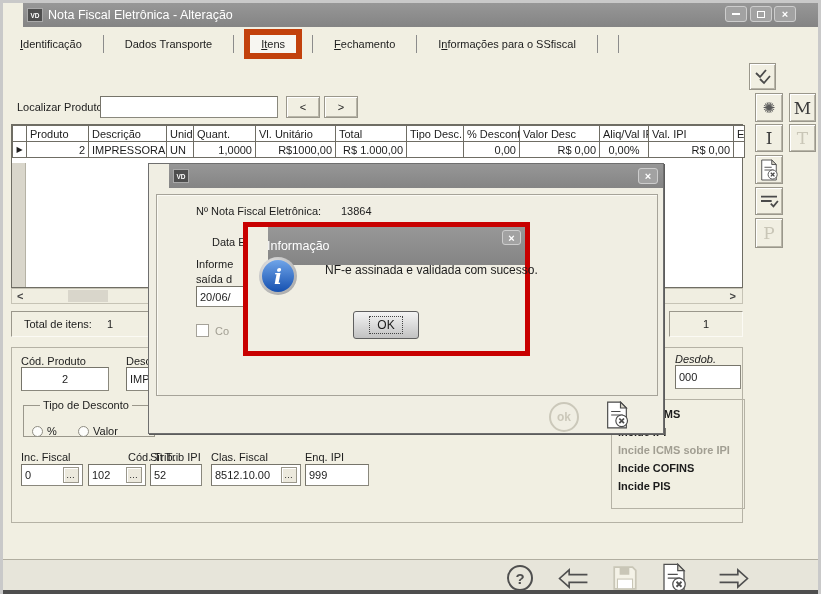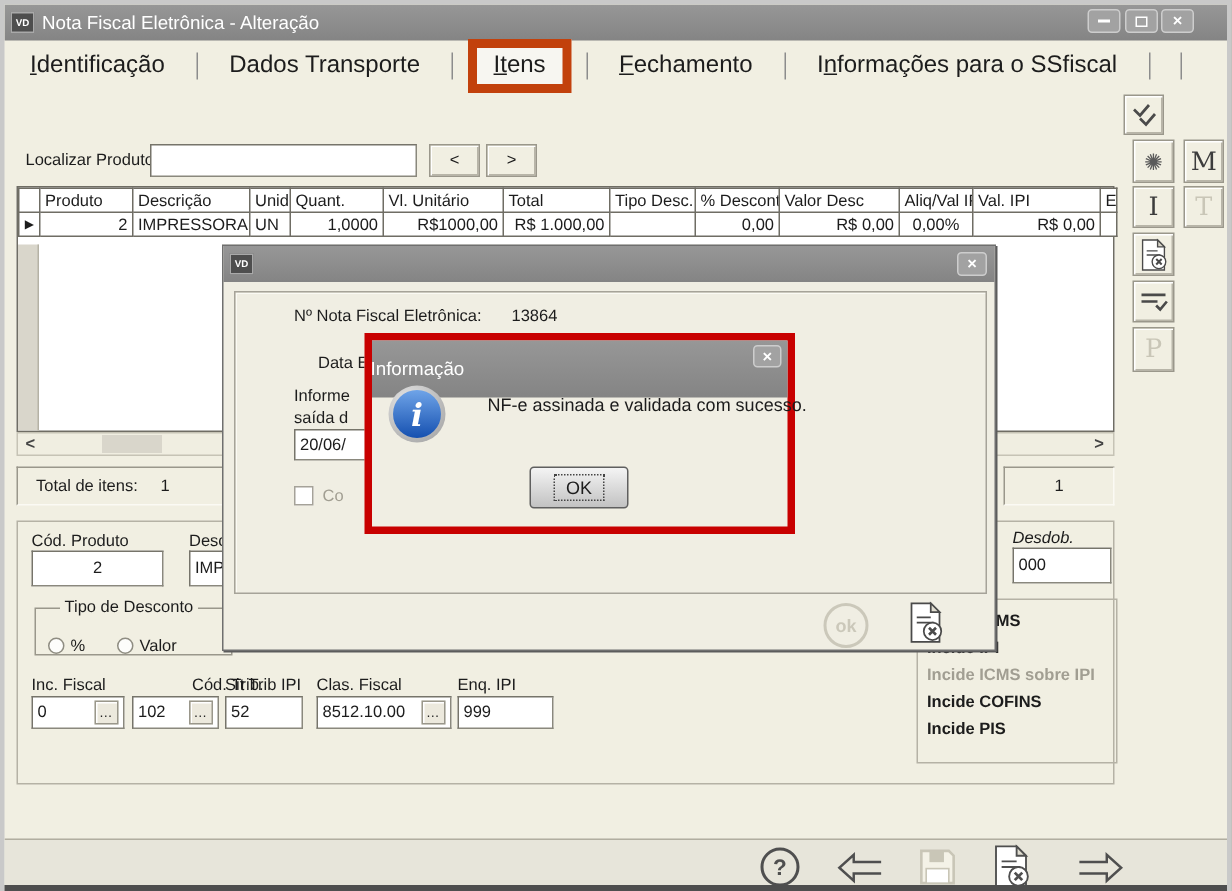--- a/index.html
+++ b/index.html
@@ -4,30 +4,30 @@
 <style>
   html,body{margin:0;padding:0;background:#9a9a9a;}
   *{box-sizing:border-box;}
   #screen{position:relative;width:821px;height:594px;background:#f1efe2;
     font-family:"Liberation Sans",sans-serif;color:#1c1c1c;overflow:hidden;
     border-left:3px solid #c9c9c9;border-right:3px solid #c9c9c9;border-top:3px solid #c9c9c9;}
   .abs{position:absolute;}
   .lbl{position:absolute;font-size:11px;white-space:nowrap;color:#1c1c1c;}
   .muted{color:#a19e92 !important;}
   
-  .tbar{background:linear-gradient(#979797,#848484);color:#fff;display:flex;align-items:center;font-size:12.5px;}
+  .tbar{background:linear-gradient(#979797,#848484);color:#fff;display:flex;align-items:center;font-size:12.5px;margin-left:20px;}
   .vd{width:16px;height:14px;background:#4e4e4e;border:1px solid #a9a9a9;color:#fff;
       font-size:6.5px;font-weight:bold;display:flex;align-items:center;justify-content:center;margin:0 5px 0 4px;}
   .wbtn{position:absolute;width:22px;height:16px;top:3px;background:#a2a2a2;border:1px solid #cdcdcd;
       border-radius:3px;color:#fff;display:flex;align-items:center;justify-content:center;
       font-size:11px;font-weight:bold;cursor:default;}
   .minbar{width:8px;height:2px;background:#fff;}
   .maxbox{width:8px;height:7px;border:1.5px solid #fff;}
   
-  #tabbar{position:absolute;left:6px;top:28px;right:10px;height:26px;display:flex;align-items:center;font-size:16px;text-align:right;}
+  #tabbar{position:absolute;left:6px;top:28px;right:10px;height:26px;display:flex;align-items:center;font-size:11px;text-align:right;}
   .tab{padding:3px 11px;white-space:nowrap;}
   .tab.active{border:6px solid #c2410c;background:#f7f6f1;}
   .tabsep{width:1px;height:18px;background:#8c8c8c;margin:0 10px;}
   .accel{text-decoration:underline;}
   
   .btn3d{position:absolute;background:#f1efe2;border:1px solid #9a978b;
      box-shadow:inset 1px 1px 0 #ffffff, inset -1px -1px 0 #b8b5a8;
      display:flex;align-items:center;justify-content:center;cursor:default;}
   .serifchar{font-family:"DejaVu Serif",serif;font-size:17px;color:#3c3c3c;}
   .disabledchar{color:#c9c6b7;}

